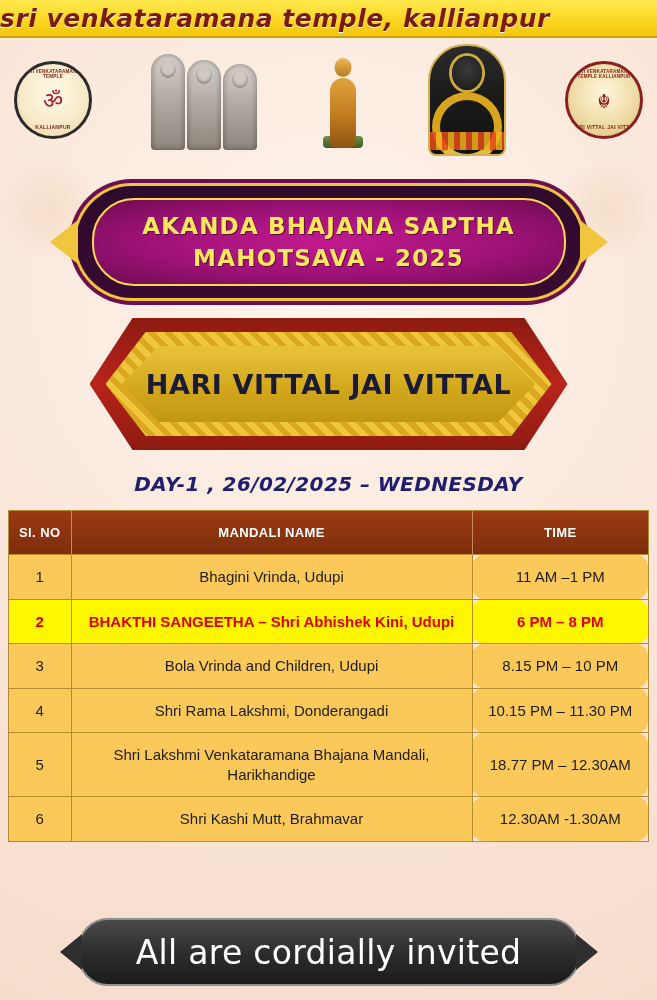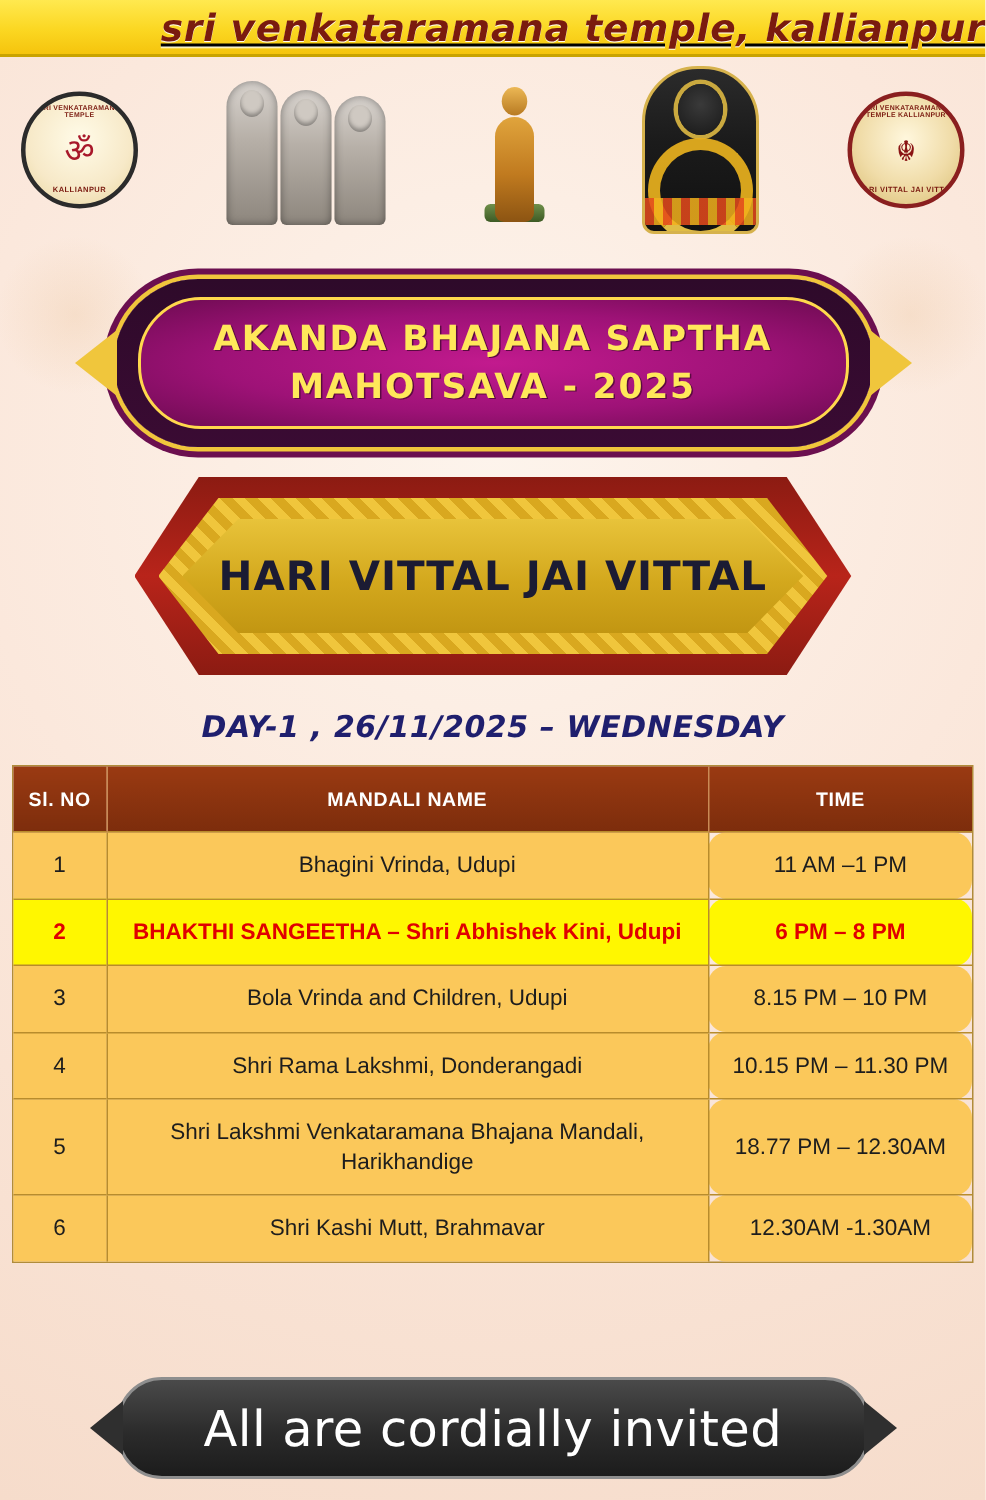--- a/index.html
+++ b/index.html
@@ -25,23 +25,22 @@
   }
 
   
   .banner {
     position: relative;
     height: 36px;
     background: linear-gradient(180deg, #ffe94f 0%, #fbd722 55%, #f5c40d 100%);
     border-bottom: 2px solid #c9a300;
     display: flex;
     align-items: center;
-    justify-content: flex-end;
+    justify-content: flex-start;
     overflow: hidden;
-    text-decoration: underline;
   }
   .banner-title {
     font-family: "DejaVu Sans", sans-serif;
     font-weight: bold;
     font-style: italic;
     font-size: 25px;
     letter-spacing: .5px;
     color: #7a1b0e;
     white-space: nowrap;
     text-shadow: 0 1px 0 #ffe;
@@ -473,21 +472,21 @@
   <div class="hex-wrap">
     <div class="hex">
       <div class="hex-mid">
         <div class="hex-inner">
           <div class="hex-text">HARI VITTAL JAI VITTAL</div>
         </div>
       </div>
     </div>
   </div>
 
-  <div class="day-line">DAY-1 , 26/11/2025 – WEDNESDAY</div>
+  <div class="day-line">DAY-1 , 26/02/2025 – WEDNESDAY</div>
 
   <div class="table-wrap">
     <table>
       <colgroup>
         <col class="c1">
           <col class="c2">
           <col class="c3">
       </colgroup>
       <thead>
         <tr>

